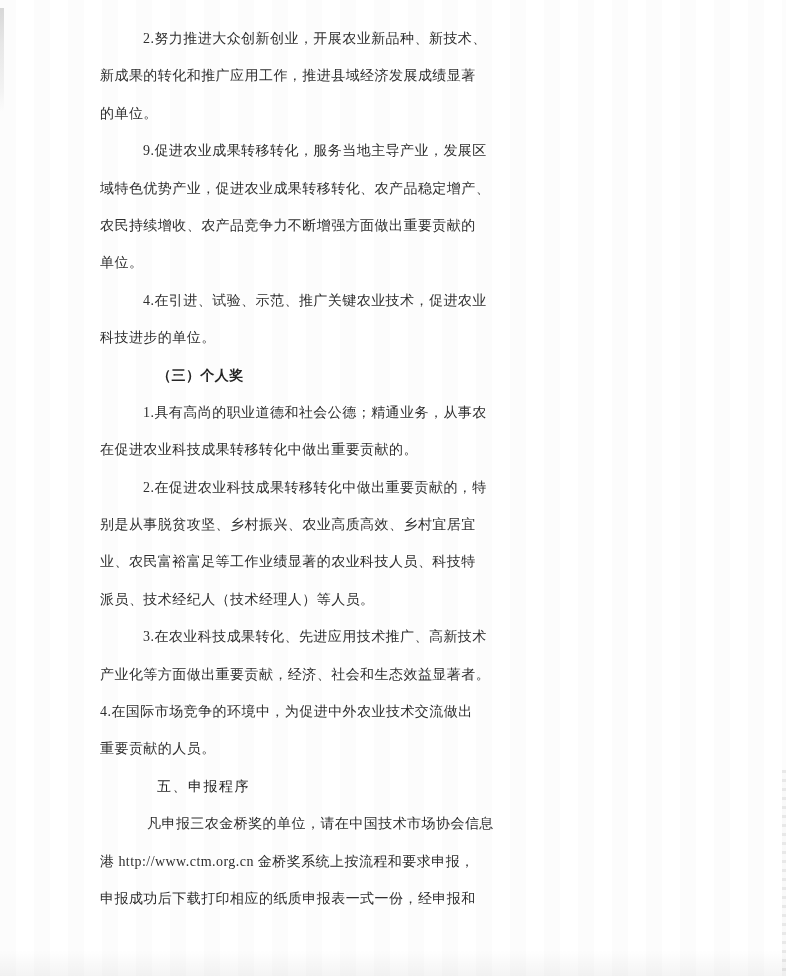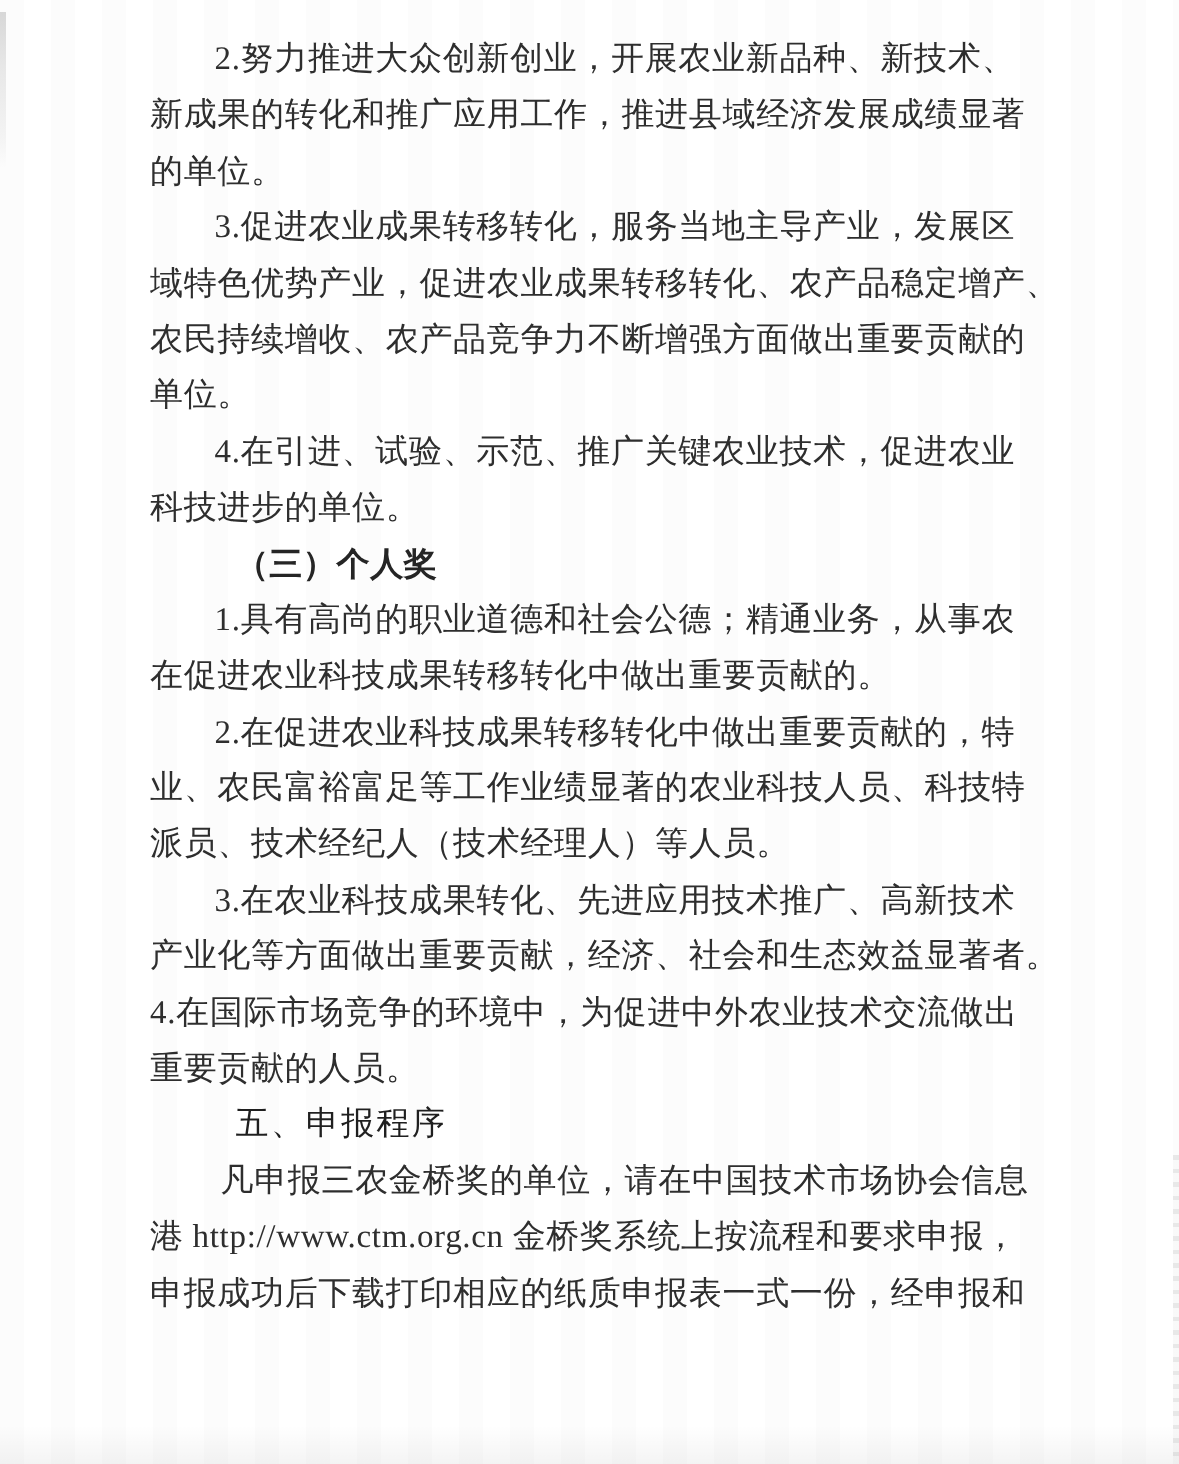--- a/index.html
+++ b/index.html
@@ -59,21 +59,21 @@
   }
   .doc-body {
     position: absolute;
     left: 100px;
     top: 20px;
     width: 610px;
   }
   .line {
     height: 37.4px;
     line-height: 37.4px;
-    font-size: 22px;
+    font-size: 14px;
     letter-spacing: 0.45px;
     white-space: nowrap;
     color: #2e2e2e;
     text-rendering: optimizeLegibility;
   }
   .ind-num  { padding-left: 43px; }  
   .ind-para { padding-left: 47px; }  
   .ind-head { padding-left: 57px; }  
   .h-sub {
     font-weight: 700;
@@ -90,30 +90,31 @@
 <body>
 
 <div class="scan-banding"></div>
 <div class="left-edge-artifact"></div>
 <div class="right-edge-artifact"></div>
 
 <div class="doc-body">
     <div class="line ind-num">2.努力推进大众创新创业，开展农业新品种、新技术、</div>
     <div class="line">新成果的转化和推广应用工作，推进县域经济发展成绩显著</div>
     <div class="line">的单位。</div>
-    <div class="line ind-num">3.促进农业成果转移转化，服务当地主导产业，发展区</div>
+    <div class="line ind-num">9.促进农业成果转移转化，服务当地主导产业，发展区</div>
     <div class="line">域特色优势产业，促进农业成果转移转化、农产品稳定增产、</div>
     <div class="line">农民持续增收、农产品竞争力不断增强方面做出重要贡献的</div>
     <div class="line">单位。</div>
     <div class="line ind-num">4.在引进、试验、示范、推广关键农业技术，促进农业</div>
     <div class="line">科技进步的单位。</div>
     <div class="line h-sub ind-head">（三）个人奖</div>
     <div class="line ind-num">1.具有高尚的职业道德和社会公德；精通业务，从事农</div>
     <div class="line">在促进农业科技成果转移转化中做出重要贡献的。</div>
     <div class="line ind-num">2.在促进农业科技成果转移转化中做出重要贡献的，特</div>
+    <div class="line">别是从事脱贫攻坚、乡村振兴、农业高质高效、乡村宜居宜</div>
     <div class="line">业、农民富裕富足等工作业绩显著的农业科技人员、科技特</div>
     <div class="line">派员、技术经纪人（技术经理人）等人员。</div>
     <div class="line ind-num">3.在农业科技成果转化、先进应用技术推广、高新技术</div>
     <div class="line">产业化等方面做出重要贡献，经济、社会和生态效益显著者。</div>
     <div class="line">4.在国际市场竞争的环境中，为促进中外农业技术交流做出</div>
     <div class="line">重要贡献的人员。</div>
     <div class="line h-main ind-head">五、申报程序</div>
     <div class="line ind-para">凡申报三农金桥奖的单位，请在中国技术市场协会信息</div>
     <div class="line">港 http://www.ctm.org.cn 金桥奖系统上按流程和要求申报，</div>
     <div class="line">申报成功后下载打印相应的纸质申报表一式一份，经申报和</div>

